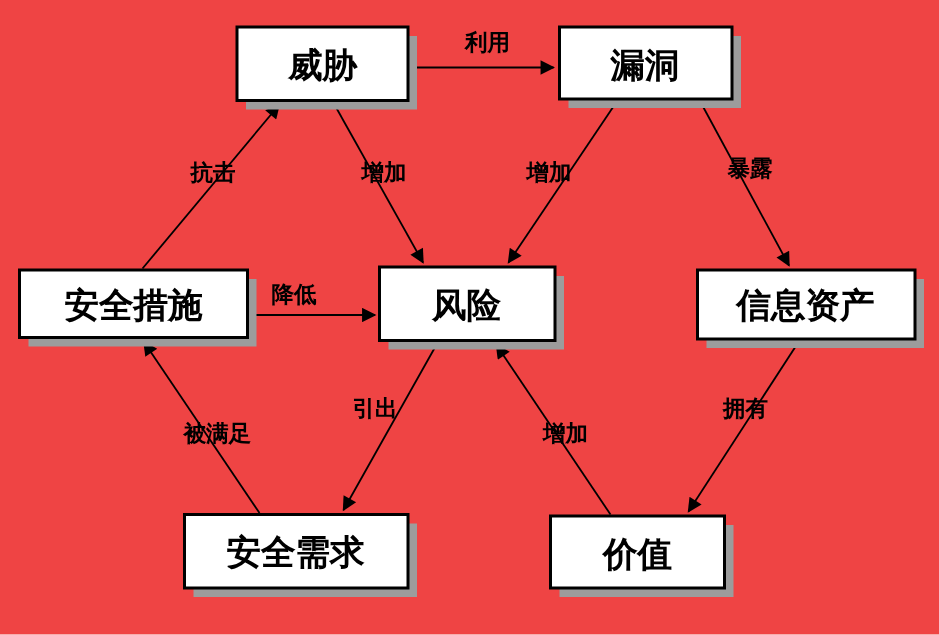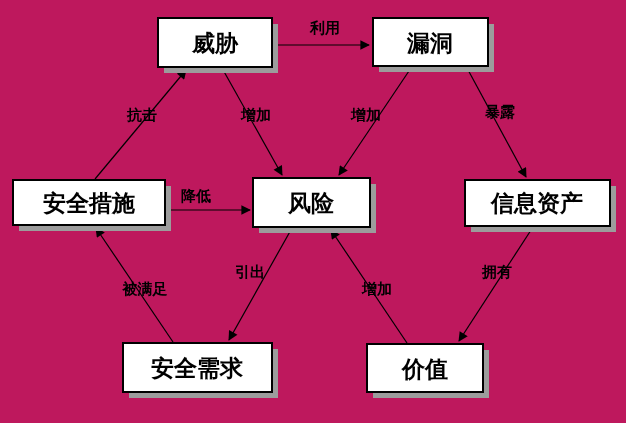--- a/index.html
+++ b/index.html
@@ -4,21 +4,21 @@
 <style>
   html, body {
     margin: 0;
     padding: 0;
     background: #ffffff;
   }
   .canvas {
     position: relative;
     width: 626px;
     height: 423px;
-    background: #be185d;
+    background: #ef4444;
     overflow: hidden;
   }
   svg { display: block; }
   .shadow { fill: #9c9c9c; stroke: none; }
   .box    { fill: #ffffff; stroke: #000000; stroke-width: 2px; }
   .edge-line { stroke: #000000; stroke-width: 1.2px; fill: none; }
   .node-label {
     font-family: "DejaVu Sans", sans-serif;
     font-size: 23px;
     font-weight: bold;

